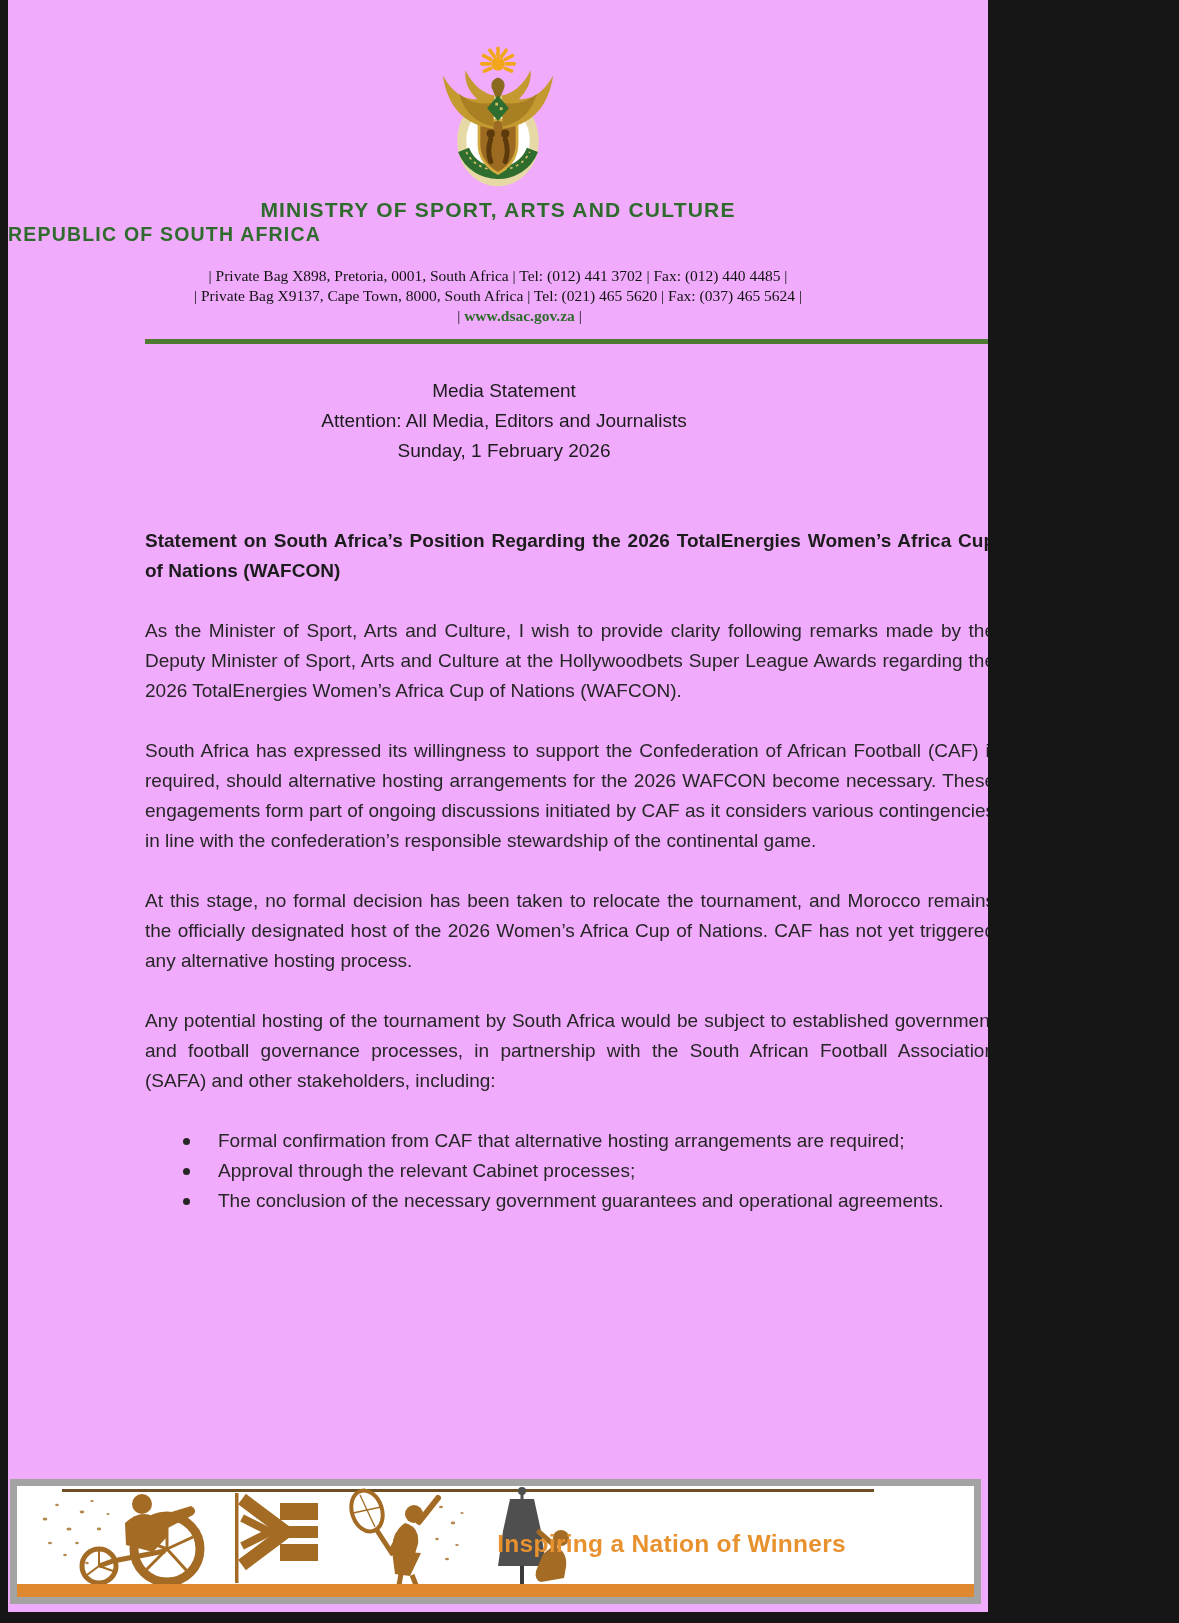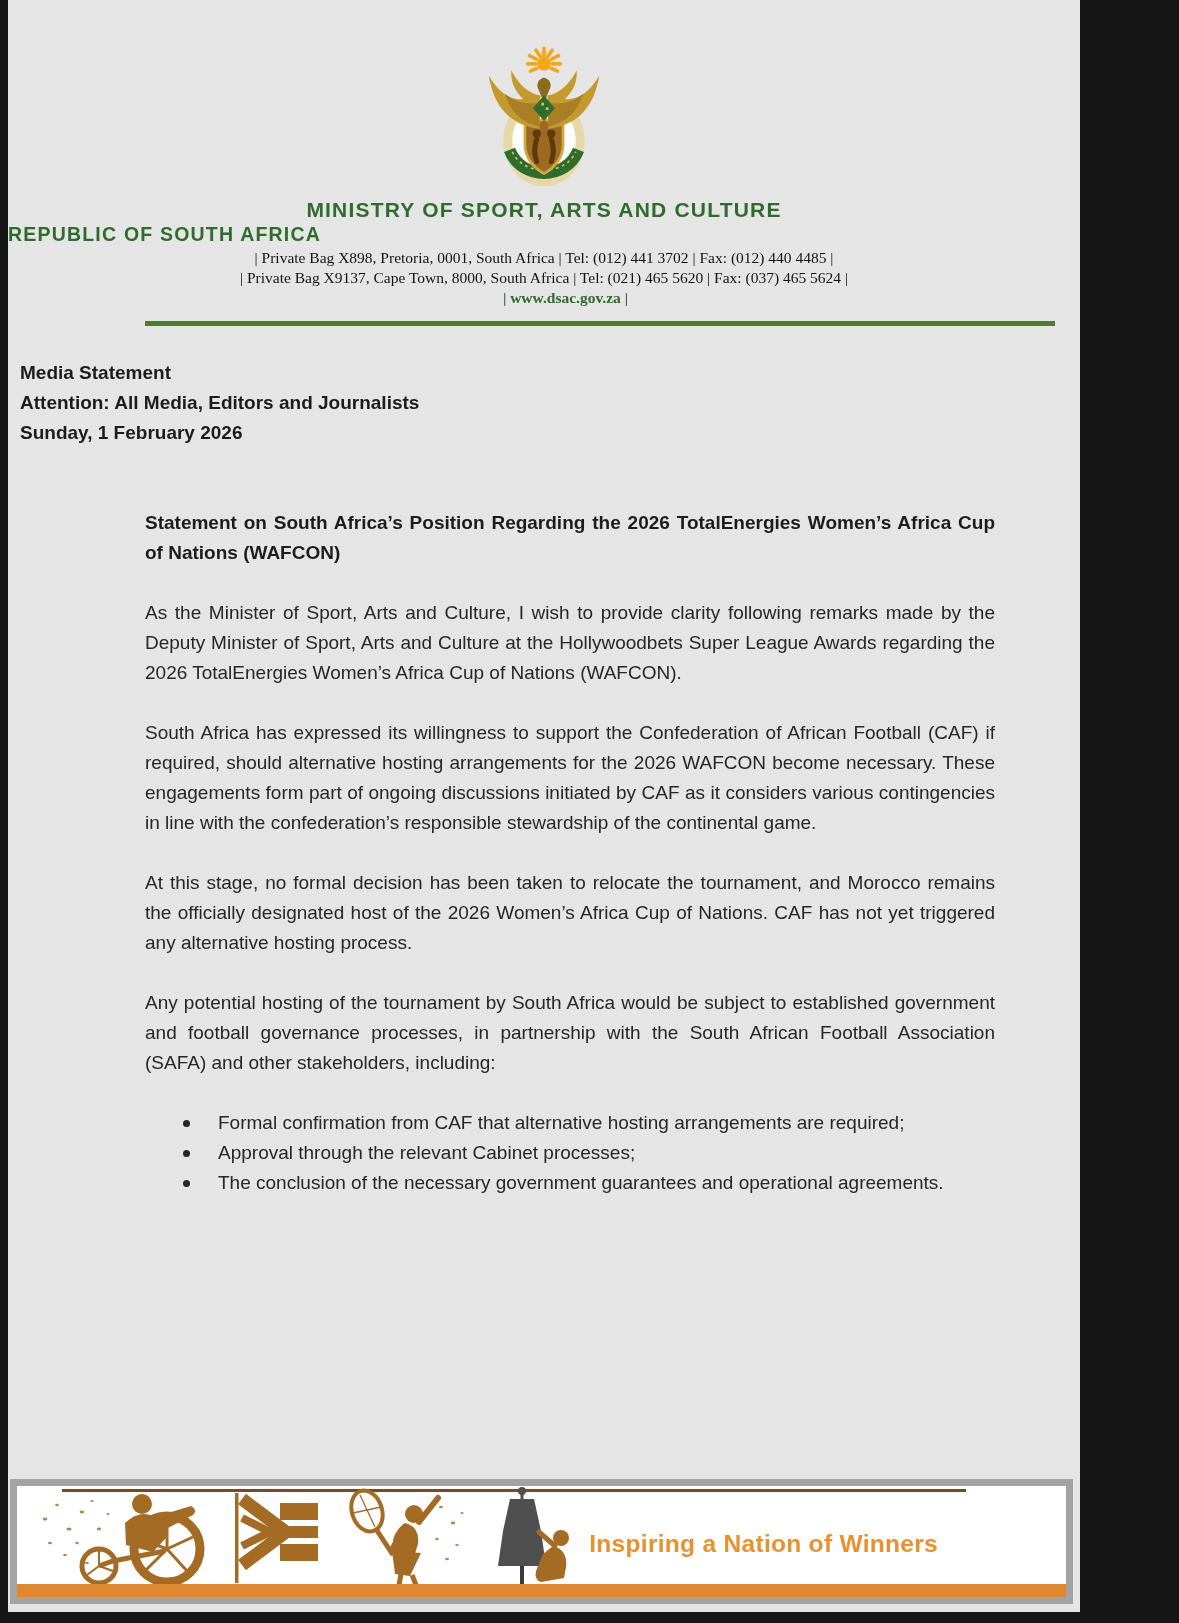--- a/index.html
+++ b/index.html
@@ -3,48 +3,48 @@
 <meta charset="utf-8">
 <style>
   html,body{margin:0;padding:0;}
   body{
     width:1179px;height:1623px;position:relative;
     background:#161616;
     font-family:"Liberation Sans", sans-serif;
     -webkit-font-smoothing:antialiased;
   }
   .page{
-    position:absolute;left:8px;top:0;width:1072px;height:1612px;
-    background:#e5e5e5;overflow:hidden;
+    position:absolute;left:8px;top:0;width:980px;height:1612px;
+    background:#f0abfc;overflow:hidden;
   }
   
   .crest-wrap{text-align:center;padding-top:42px;}
   .crest-wrap svg{display:inline-block;}
   .org-line1{
     text-align:center;color:#2e6b2c;font-weight:bold;
     font-size:21px;line-height:25px;letter-spacing:1.2px;margin-top:4px;
   }
   .org-line2{
     color:#2e6b2c;font-weight:bold;
     font-size:19.5px;line-height:24px;letter-spacing:1.2px;
   }
   .contact-block{
-    margin-top:2px;text-align:center;
+    margin-top:20px;text-align:center;
     font-family:"Liberation Serif", serif;
     font-size:15.5px;line-height:20px;color:#121212;
   }
   .website-line{font-family:"Liberation Serif", serif;font-size:15.5px;line-height:20px;color:#121212;text-align:center;padding-left:43px;}
   .website-url{color:#2e6b2c;font-weight:bold;}
   .rule{
     margin-left:137px;margin-top:13px;width:910px;height:5px;
     background:#4e7a33;border:0;
   }
   
   .meta{
-    margin-top:32px;font-weight:bold;
+    margin-top:32px;text-align:center;font-weight:normal;
     font-size:19px;line-height:30px;color:#1c1c1c;margin-left:12px;
   }
   
   .content{
     margin-left:137px;width:850px;
     font-size:19px;line-height:30px;color:#262626;
     text-align:justify;
   }
   .doc-title{font-weight:bold;margin-top:60px;color:#1c1c1c;}
   p.para{margin:30px 0 0 0;}

